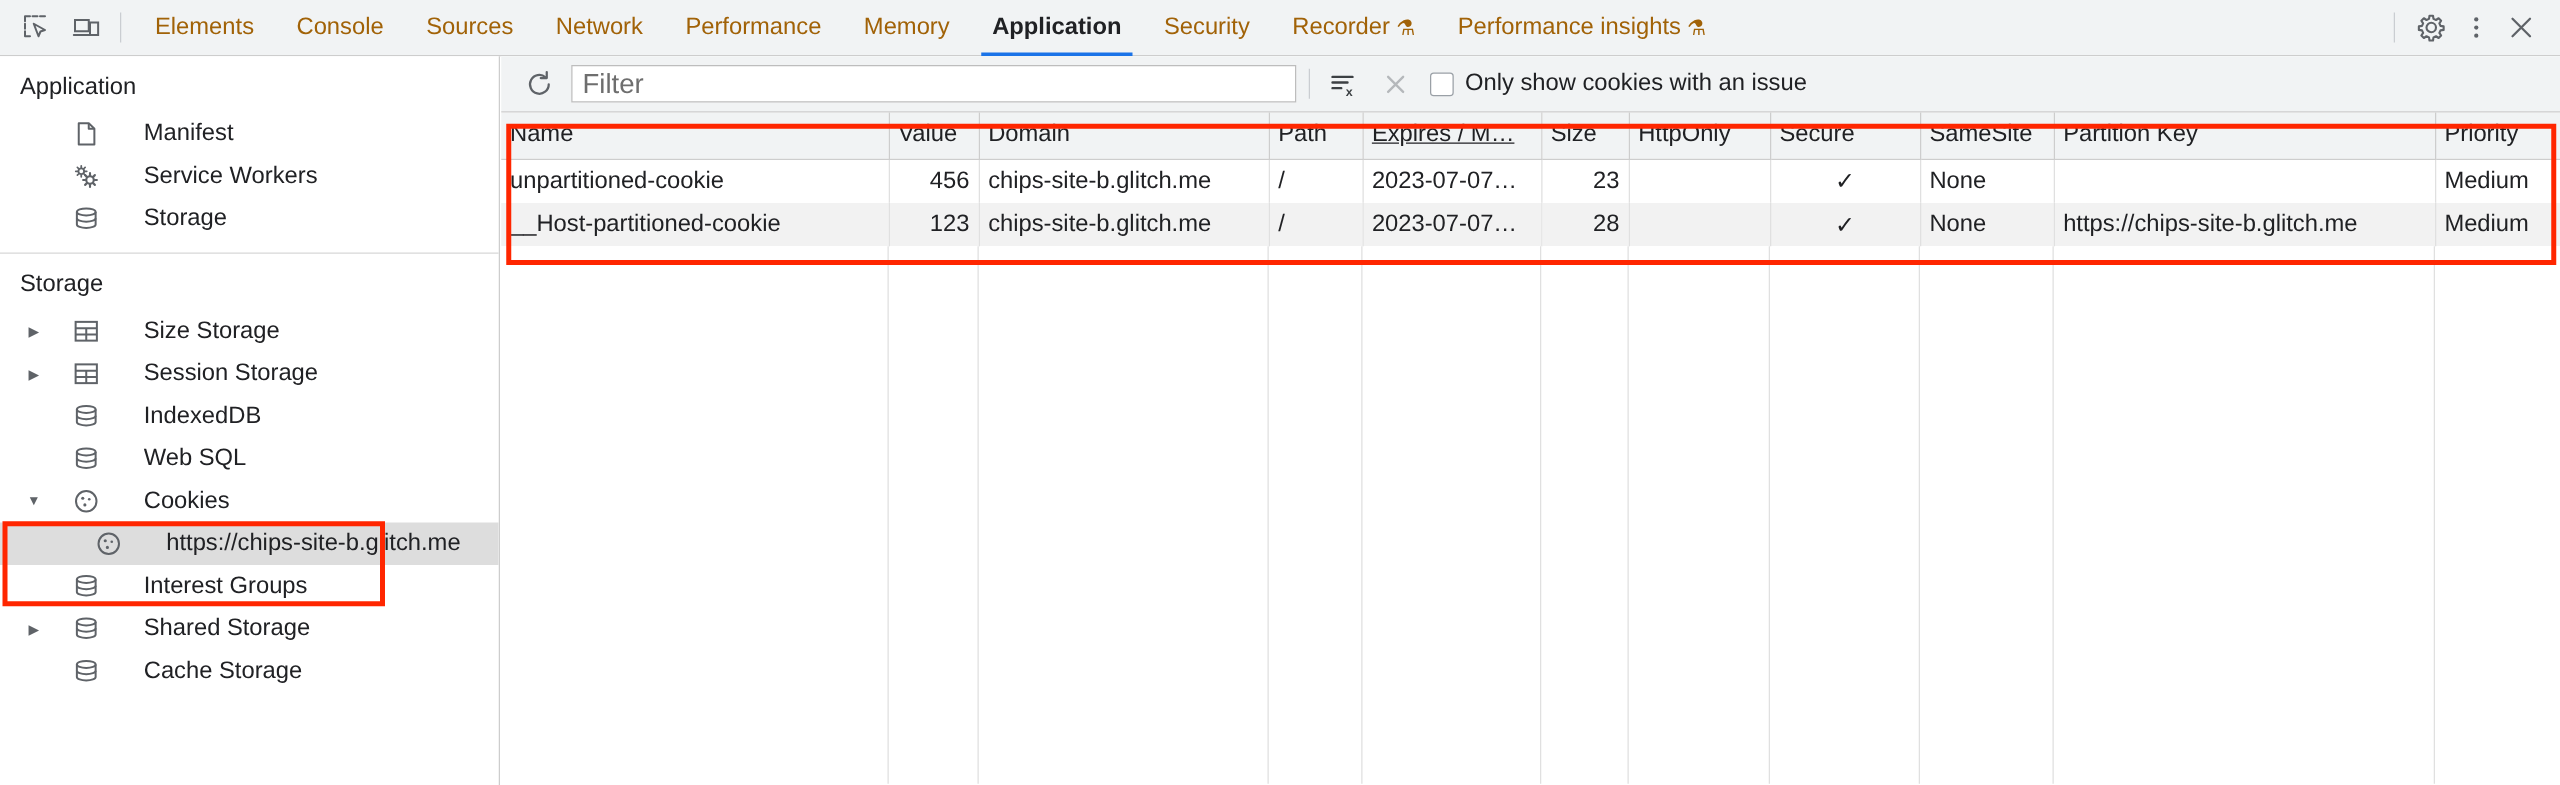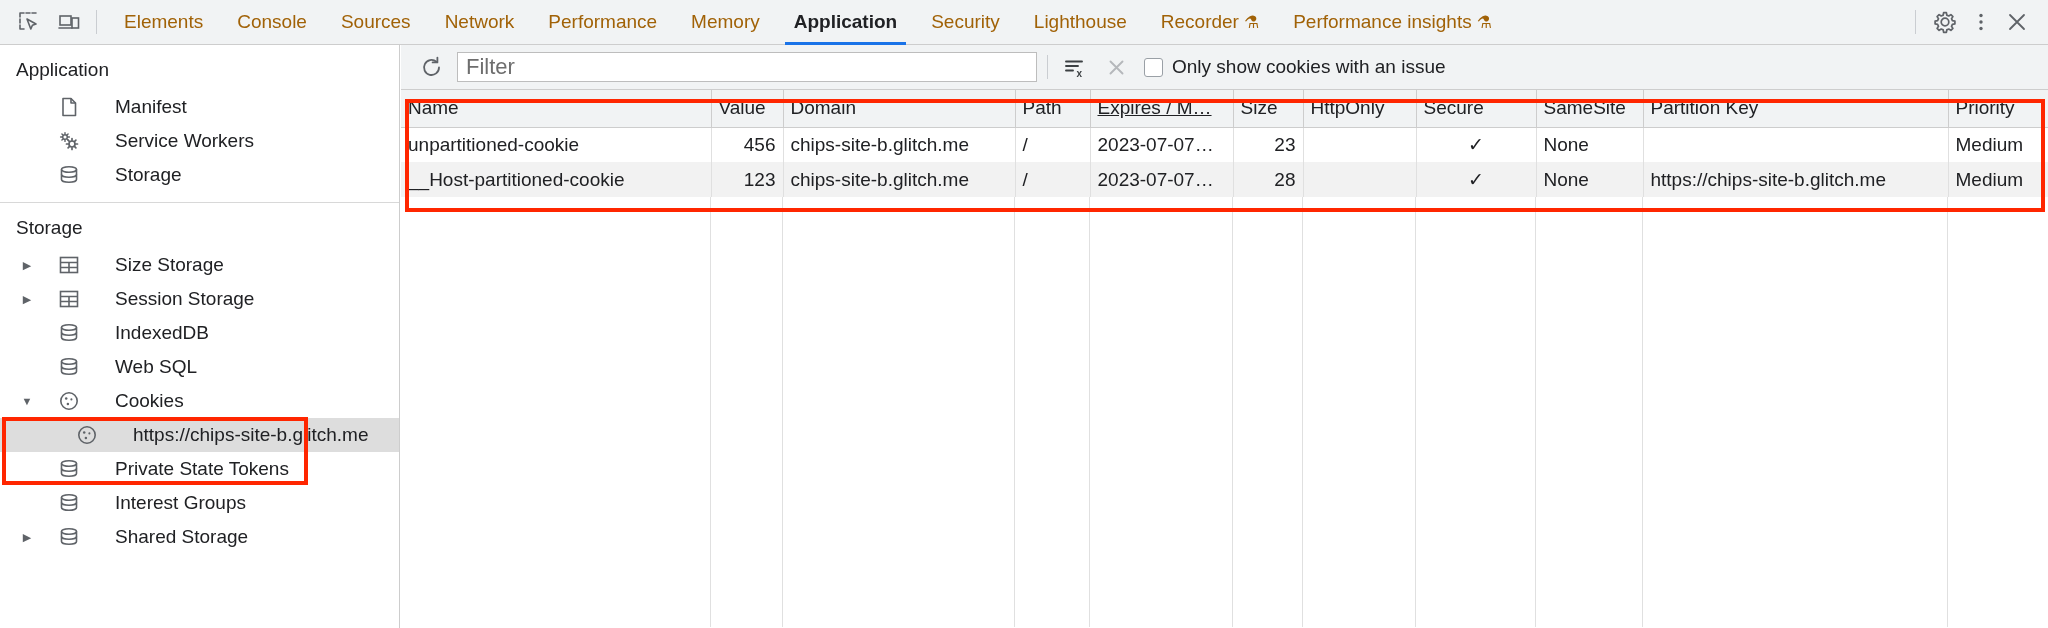--- a/index.html
+++ b/index.html
@@ -201,23 +201,20 @@
       <div class="tab">
         <span>Memory</span>
       </div>
       <div class="tab active">
         <span>Application</span>
       </div>
       <div class="tab">
         <span>Security</span>
       </div>
       <div class="tab">
-        <span>Lighthouse</span>
-      </div>
-      <div class="tab">
         <span>Recorder</span>
         <span class="flask">⚗</span>
       </div>
       <div class="tab">
         <span>Performance insights</span>
         <span class="flask">⚗</span>
       </div>
     </div>
   <div class="tb-right">
     <div class="tb-sep"></div>
@@ -350,43 +347,43 @@
       </div>
       <div class="tree-item">
         <span class="tw-arrow spacer">▶</span>
         <span class="tw-icon">
           <svg width="22" height="22" viewBox="0 0 22 22">
             <ellipse cx="11" cy="5.5" rx="7.5" ry="2.8" fill="none" stroke="#5f6368" stroke-width="1.6"></ellipse>
             <path d="M3.5 5.5v5c0 1.55 3.36 2.8 7.5 2.8s7.5-1.25 7.5-2.8v-5" fill="none" stroke="#5f6368" stroke-width="1.6"></path>
             <path d="M3.5 10.5v5c0 1.55 3.36 2.8 7.5 2.8s7.5-1.25 7.5-2.8v-5" fill="none" stroke="#5f6368" stroke-width="1.6"></path>
           </svg>
         </span>
-        <span class="tw-label">Private State Tokens</span>
-      </div>
-      <div class="tree-item">
-        <span class="tw-arrow spacer">▶</span>
-        <span class="tw-icon">
-          <svg width="22" height="22" viewBox="0 0 22 22">
-            <ellipse cx="11" cy="5.5" rx="7.5" ry="2.8" fill="none" stroke="#5f6368" stroke-width="1.6"></ellipse>
-            <path d="M3.5 5.5v5c0 1.55 3.36 2.8 7.5 2.8s7.5-1.25 7.5-2.8v-5" fill="none" stroke="#5f6368" stroke-width="1.6"></path>
-            <path d="M3.5 10.5v5c0 1.55 3.36 2.8 7.5 2.8s7.5-1.25 7.5-2.8v-5" fill="none" stroke="#5f6368" stroke-width="1.6"></path>
-          </svg>
-        </span>
         <span class="tw-label">Interest Groups</span>
       </div>
       <div class="tree-item">
         <span class="tw-arrow">▶</span>
         <span class="tw-icon">
           <svg width="22" height="22" viewBox="0 0 22 22">
             <ellipse cx="11" cy="5.5" rx="7.5" ry="2.8" fill="none" stroke="#5f6368" stroke-width="1.6"></ellipse>
             <path d="M3.5 5.5v5c0 1.55 3.36 2.8 7.5 2.8s7.5-1.25 7.5-2.8v-5" fill="none" stroke="#5f6368" stroke-width="1.6"></path>
             <path d="M3.5 10.5v5c0 1.55 3.36 2.8 7.5 2.8s7.5-1.25 7.5-2.8v-5" fill="none" stroke="#5f6368" stroke-width="1.6"></path>
           </svg>
         </span>
         <span class="tw-label">Shared Storage</span>
+      </div>
+      <div class="tree-item">
+        <span class="tw-arrow spacer">▶</span>
+        <span class="tw-icon">
+          <svg width="22" height="22" viewBox="0 0 22 22">
+            <ellipse cx="11" cy="5.5" rx="7.5" ry="2.8" fill="none" stroke="#5f6368" stroke-width="1.6"></ellipse>
+            <path d="M3.5 5.5v5c0 1.55 3.36 2.8 7.5 2.8s7.5-1.25 7.5-2.8v-5" fill="none" stroke="#5f6368" stroke-width="1.6"></path>
+            <path d="M3.5 10.5v5c0 1.55 3.36 2.8 7.5 2.8s7.5-1.25 7.5-2.8v-5" fill="none" stroke="#5f6368" stroke-width="1.6"></path>
+          </svg>
+        </span>
+        <span class="tw-label">Cache Storage</span>
       </div>
     </div>
 </div>
 
 <div class="main">
 
   <div class="filterbar">
     <div class="fb-icon">
       <svg width="23" height="23" viewBox="0 0 23 23">
         <path d="M19 11.5a7.5 7.5 0 11-2.6-5.7" fill="none" stroke="#5f6368" stroke-width="1.8" stroke-linecap="round"></path>

